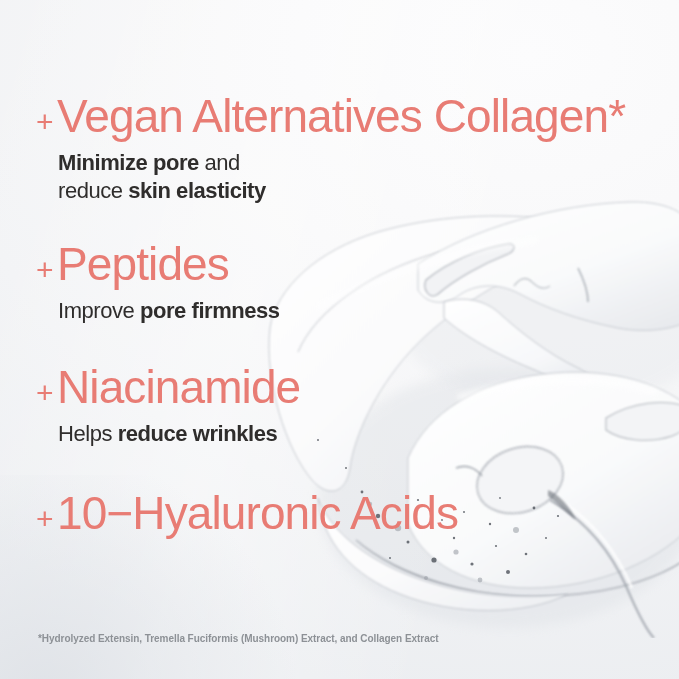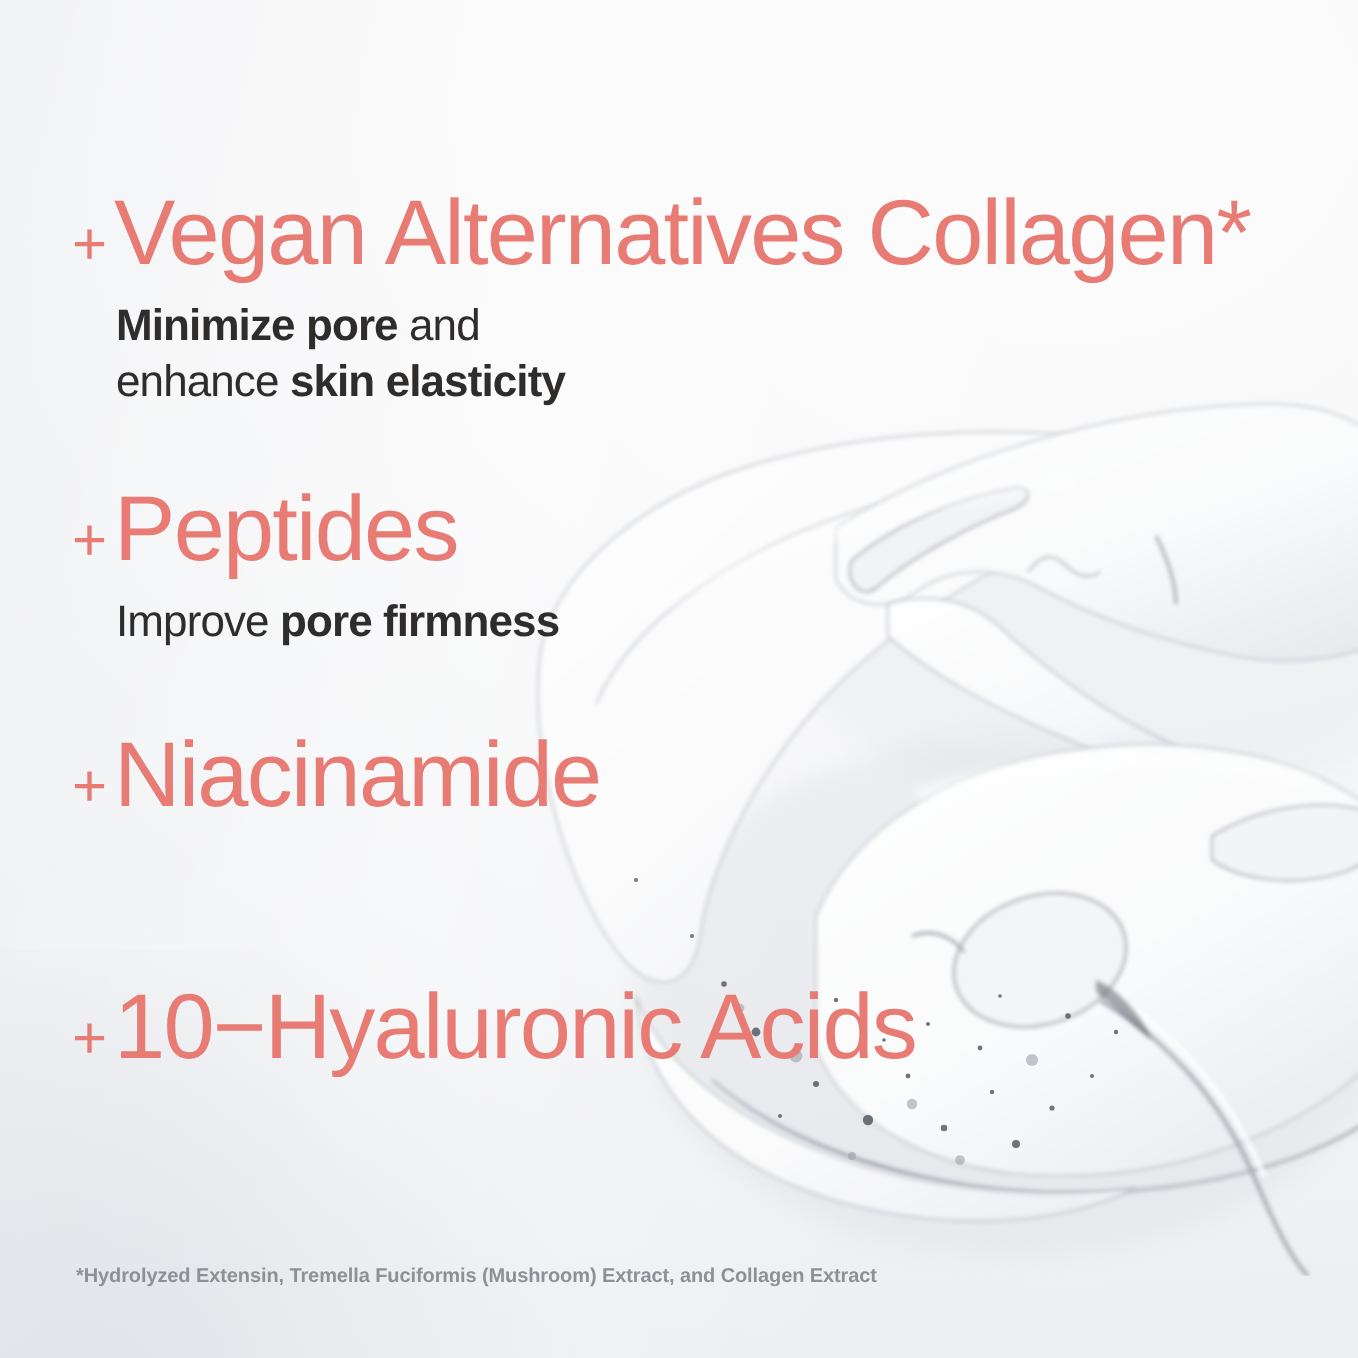--- a/index.html
+++ b/index.html
@@ -255,39 +255,42 @@
 
   <div class="content">
 
     <div class="block block-1">
       <div class="headline">
         <span class="plus">+</span>
         <span class="headline-text">Vegan Alternatives Collagen*</span>
       </div>
       <div class="subline">
         <span class="subline-row"><span class="b">Minimize pore</span><span> and</span></span>
-        <span class="subline-row"><span>enhance </span><span class="b">skin elasticity</span></span>
+        <span class="subline-row"><span>reduce </span><span class="b">skin elasticity</span></span>
       </div>
     </div>
 
     <div class="block block-2">
       <div class="headline">
         <span class="plus">+</span>
         <span class="headline-text">Peptides</span>
       </div>
       <div class="subline">
         <span class="subline-row"><span>Improve </span><span class="b">pore firmness</span></span>
       </div>
     </div>
 
     <div class="block block-3">
       <div class="headline">
         <span class="plus">+</span>
         <span class="headline-text">Niacinamide</span>
       </div>
+      <div class="subline">
+        <span class="subline-row"><span>Helps </span><span class="b">reduce wrinkles</span></span>
+      </div>
     </div>
 
     <div class="block block-4">
       <div class="headline">
         <span class="plus">+</span>
         <span class="headline-text">10−Hyaluronic Acids</span>
       </div>
     </div>
 
     <div class="footnote">*Hydrolyzed Extensin, Tremella Fuciformis (Mushroom) Extract, and Collagen Extract</div>

